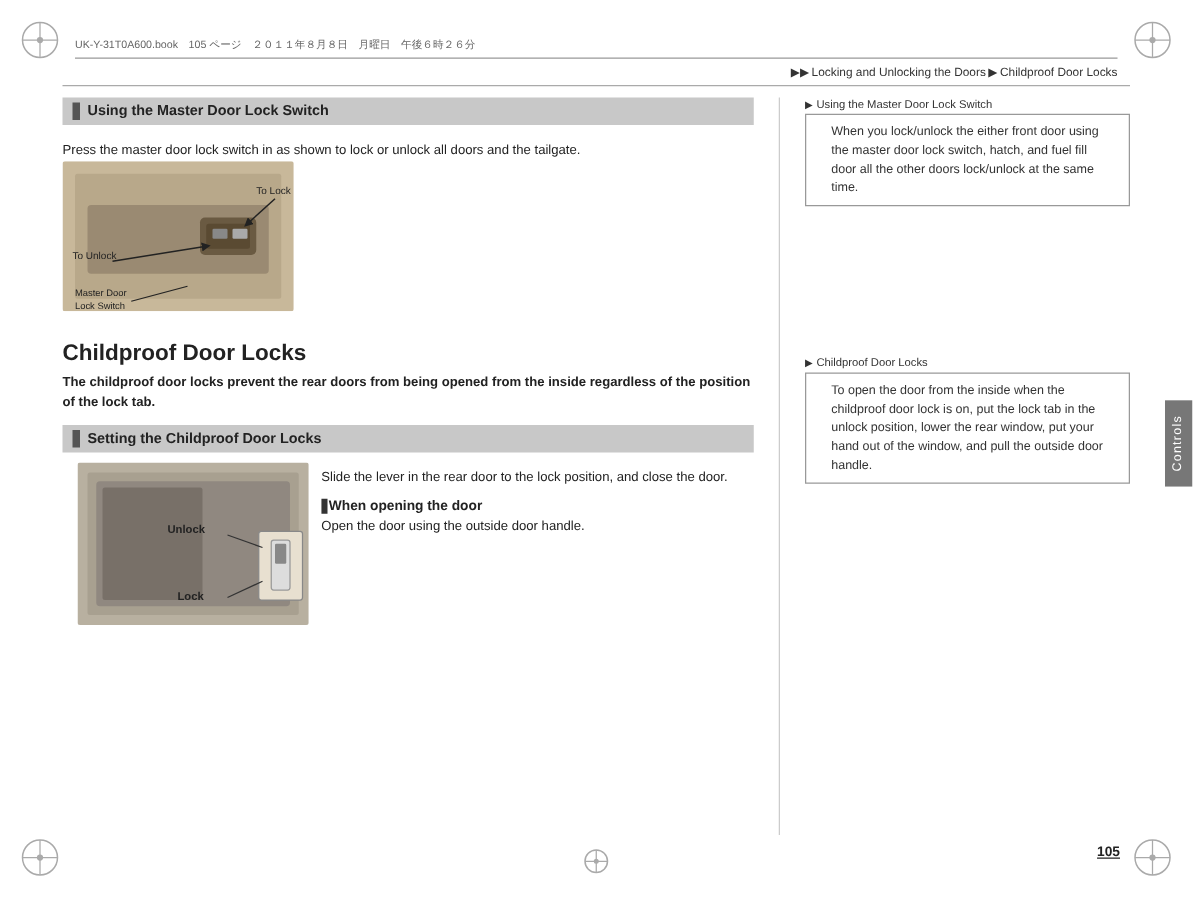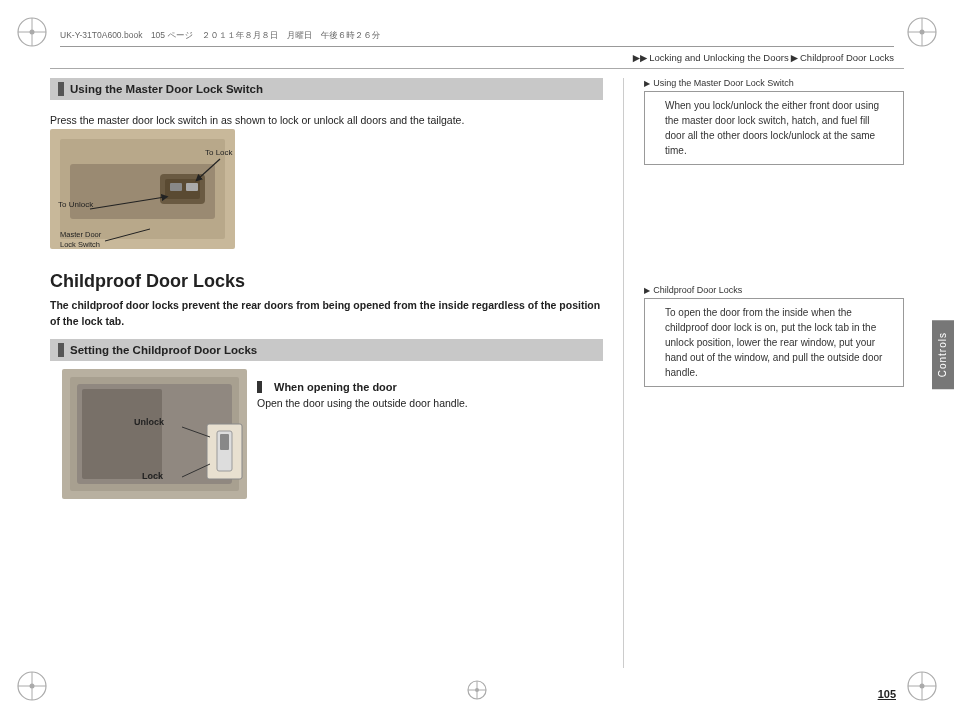--- a/index.html
+++ b/index.html
@@ -132,21 +132,21 @@
       line-height: 1.6;
     }
 
     .setting-text-bold {
       font-weight: bold;
       font-size: 11px;
       margin-top: 8px;
       margin-bottom: 2px;
       display: flex;
       align-items: flex-end;
-      gap: 12px;
+      gap: 1px;
     }
     .bar-small {
       width: 5px;
       height: 12px;
       background: #333;
       display: inline-block;
     }
 
     
     .note-label {
@@ -182,21 +182,21 @@
       text-orientation: mixed;
       transform: rotate(180deg);
       padding: 12px 5px;
       text-align: center;
       letter-spacing: 1px;
     }
 
     
     .page-number {
       position: absolute;
-      bottom: 18px;
+      bottom: 30px;
       right: 58px;
       font-size: 11px;
       font-weight: bold;
       text-decoration: underline;
     }
 
     
     .bottom-cross {
       position: absolute;
       bottom: 14px;
@@ -353,20 +353,21 @@
 
           <line x1="148" y1="68" x2="120" y2="58" stroke="#333" stroke-width="1"></line>
 
           <line x1="148" y1="95" x2="120" y2="108" stroke="#333" stroke-width="1"></line>
 
           <text x="72" y="56" font-size="9" fill="#222" font-family="Arial" font-weight="bold">Unlock</text>
           <text x="80" y="110" font-size="9" fill="#222" font-family="Arial" font-weight="bold">Lock</text>
         </svg>
       </div>
       <div style="overflow:hidden; padding-top:4px;">
+        <p class="setting-text">Slide the lever in the rear door to the lock position, and close the door.</p>
         <div class="setting-text-bold">
           <span class="bar-small"></span>
           <span>When opening the door</span>
         </div>
         <p class="setting-text">Open the door using the outside door handle.</p>
       </div>
     </div>
 
   </div>
 

